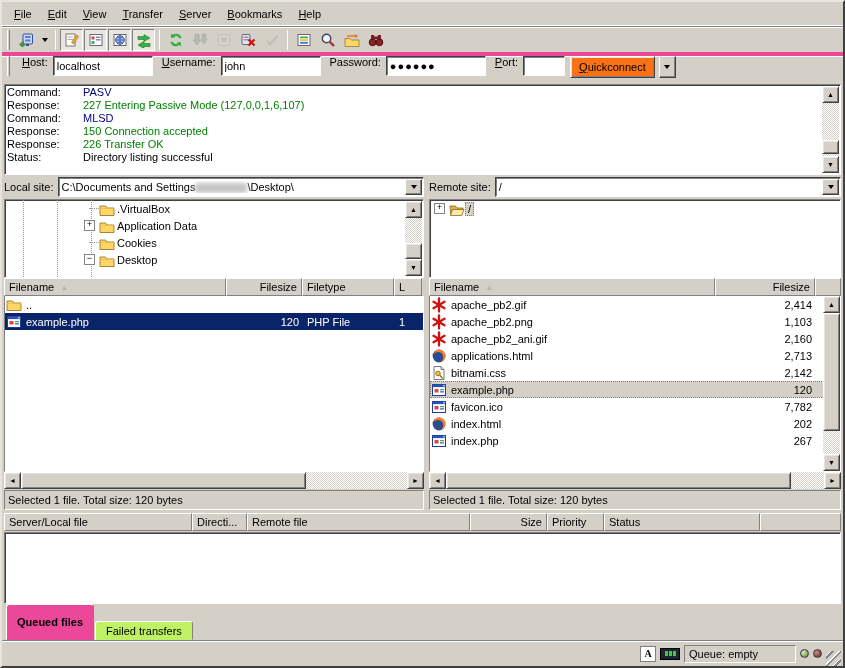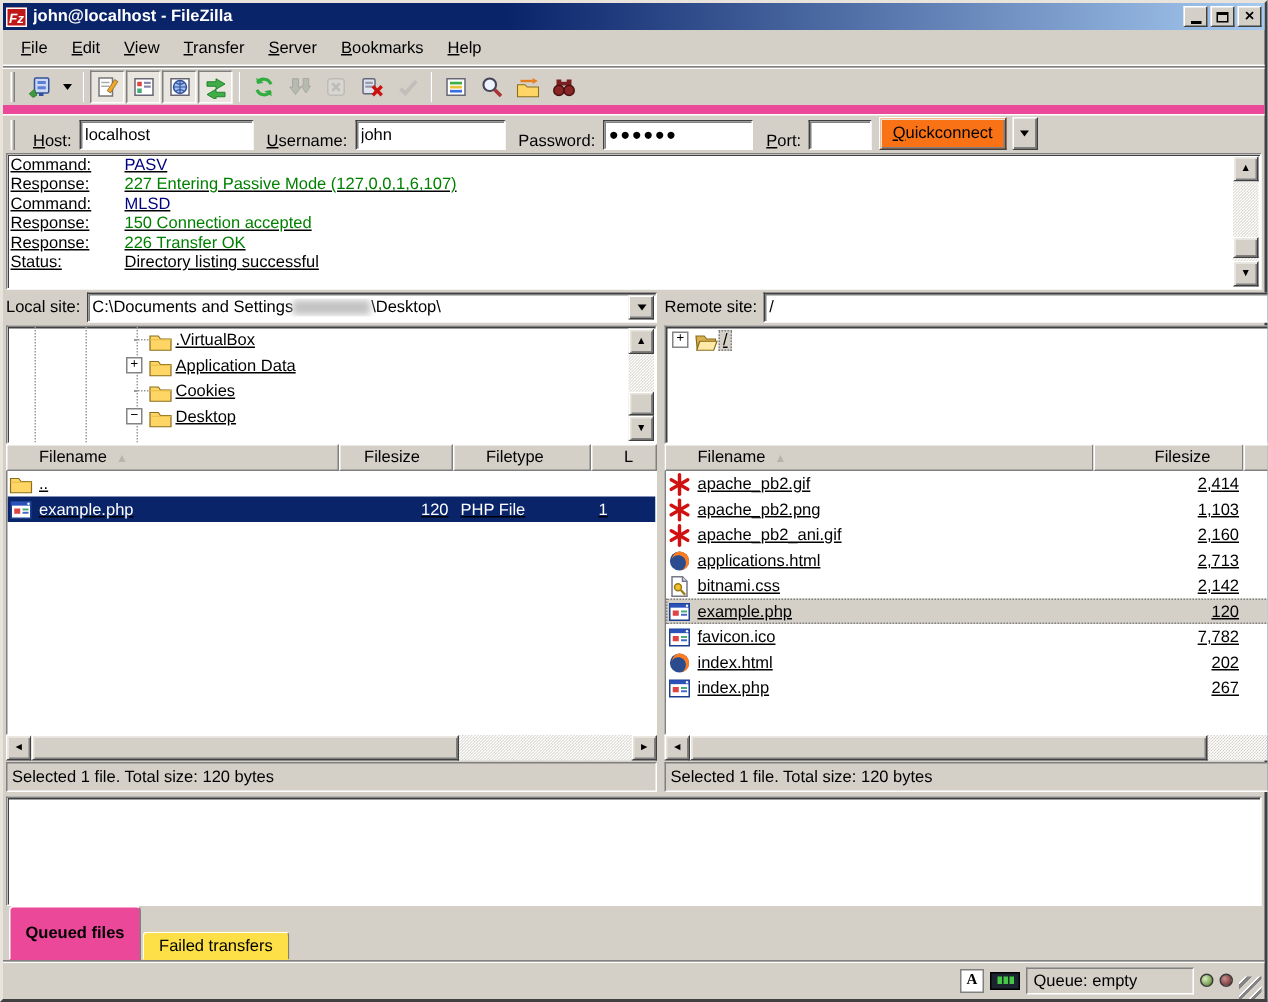--- a/index.html
+++ b/index.html
@@ -35,37 +35,37 @@
   .tb-sep { width:1px; height:20px; background:#808080; border-right:1px solid #fff; margin:0 3px; }
   .tb-btn { width:23px; height:22px; display:flex; align-items:center; justify-content:center;
             background:transparent; border:1px solid transparent; }
   .tb-btn.pressed { border-color:#808080 #fff #fff #808080; background:#e9e6df; }
   .tb-btn.disabled svg { opacity:.45; filter:grayscale(.8); }
   .tb-drop { width:13px; height:22px; display:flex; align-items:center; justify-content:center; }
   .tri-down { width:0; height:0; border-left:3px solid transparent; border-right:3px solid transparent;
               border-top:4px solid #000; }
 
   
-  .quickbar { height:30px; flex:0 0 30px; display:flex; align-items:flex-end; gap:5px; padding-left:2px;
-              border-top:6px solid #ec4899; box-shadow:inset 0 1px 0 #fff; }
+  .quickbar { height:30px; flex:0 0 30px; display:flex; align-items:flex-start; gap:5px; padding-left:2px;
+              border-top:4px solid #ec4899; box-shadow:inset 0 1px 0 #fff; }
   .qb-label { display:inline-block; margin-left:4px; }
   .qb-label.mn::first-letter { text-decoration:underline; }
   .tb-input { height:20px; border:1px solid #404040; border-right-color:#fff; border-bottom-color:#fff;
               box-shadow:inset 1px 1px 0 #808080; background:#fff; font:11px "Liberation Sans",sans-serif;
               padding:0 3px; }
   .qc-btn { height:22px; padding:0 8px; background:#f97316; border:1px solid; border-color:#fff #404040 #404040 #fff;
             box-shadow:inset 1px 1px 0 #e8e4dc, inset -1px -1px 0 #808080; font:11px "Liberation Sans",sans-serif; }
   .qc-btn span { display:inline-block; }
   .qc-btn span::first-letter { text-decoration:underline; }
   .qc-drop { width:17px; height:22px; background:#d4d0c8; border:1px solid; border-color:#fff #404040 #404040 #fff;
              box-shadow:inset -1px -1px 0 #808080; display:flex; align-items:center; justify-content:center; margin-left:-1px; }
 
   
   .sunken { background:#fff; border:1px solid; border-color:#808080 #fff #fff #808080;
-            box-shadow:inset 1px 1px 0 #404040;text-decoration:underline; }
+            box-shadow:inset 1px 1px 0 #404040; }
 
   
   .logpane { flex:0 0 91px; margin:2px 2px 0 2px; position:relative; overflow:hidden; }
   .log-lines { padding:1px 0 0 2px; }
   .log-line { display:flex; height:13px; line-height:13px; white-space:nowrap; }
   .log-label { width:76px; flex:0 0 76px; }
   .log-scroll { position:absolute; top:1px; right:1px; bottom:1px; width:17px; }
 
   
   .sb-v { display:flex; flex-direction:column; width:17px; }
@@ -100,42 +100,42 @@
   .tree-row { height:17px; display:flex; align-items:center; position:relative; }
   .expander { position:absolute; width:11px; height:11px; background:#fff; border:1px solid #848484;
               font:9px "Liberation Mono",monospace; line-height:9px; text-align:center; }
   .tree-connector { position:absolute; border-top:1px dotted #999; }
   .tree-label { padding:0 2px; white-space:nowrap; }
   .tree-label.sel { background:#d4d0c8; border:1px dotted #808080; }
   .tree-icon { width:16px; height:14px; flex:0 0 16px; }
 
   .listhead { flex:0 0 18px; display:flex; background:#d4d0c8; overflow:hidden; }
   .hcell { height:18px; border:1px solid; border-color:#fff #808080 #808080 #fff; background:#d4d0c8;
-           display:flex; align-items:center; padding:0 21px; white-space:nowrap; overflow:hidden; }
+           display:flex; align-items:center; padding:0 4px; white-space:nowrap; overflow:hidden; }
   .hcell .sort { margin-left:6px; color:#b8b4aa; font-size:8px; }
   .hfill { flex:1; }
   .listbody { flex:1; position:relative; overflow:hidden; background:#fff; }
   .lrow { height:17px; display:flex; align-items:center; white-space:nowrap; }
   .lrow.sel-active { background:#0a246a; color:#fff; }
   .lrow.sel-inactive { background:#d4d0c8; outline:1px dotted #808080; outline-offset:-1px; }
   .lcell { overflow:hidden; padding:0 4px; flex:0 0 auto; }
   .lcell.right { text-align:right; }
   .licon { width:16px; height:15px; flex:0 0 16px; margin-left:1px; }
   .list-vscroll { position:absolute; top:0; right:0; bottom:0; }
 
   .hscroll-row { flex:0 0 17px; }
   .pane-status { flex:0 0 20px; display:flex; align-items:center; padding:0 3px; border:1px solid;
                  border-color:#808080 #fff #fff #808080; margin-top:1px; background:#d4d0c8; }
 
   
   .queuewrap { flex:1; display:flex; flex-direction:column; margin:3px 2px 0 2px; }
   .queuehead { flex:0 0 19px; display:flex; overflow:hidden; }
   .queuebody { flex:1; }
   .tabstrip { flex:0 0 26px; display:flex; align-items:flex-end; padding-left:2px; gap:1px; }
-  .tab { height:19px; padding:0 10px; background:#fde047; border:1px solid; border-color:#fff #808080 transparent #fff;
+  .tab { height:19px; padding:0 10px; background:#bef264; border:1px solid; border-color:#fff #808080 transparent #fff;
          border-radius:3px 3px 0 0; display:flex; align-items:center; }
   .tab.active { height:36px; background:#ec4899; font-weight:bold; }
 
   
   .statusbar { flex:0 0 26px; display:flex; align-items:center; justify-content:flex-end; gap:4px;
                border-top:1px solid #808080; box-shadow:inset 0 1px 0 #fff; padding:0 2px; }
   .sb-icon-a { width:16px; height:16px; background:#fff; border:1px solid #808080; font:bold 10px "Liberation Serif",serif;
                text-align:center; line-height:14px; }
   .sb-badge { width:20px; height:12px; background:#1c2430; border:1px solid #000; display:flex; align-items:center;
               justify-content:center; gap:1px; }
@@ -148,35 +148,20 @@
   .grip { width:15px; height:15px; align-self:flex-end;
           background:repeating-linear-gradient(135deg, transparent 0 3px, #fff 3px 4px, #848484 4px 6px); }
 
   svg { display:block; }
 </style>
 </head>
 <body>
 
 <div class="window">
 
-  <div class="titlebar">
-    <div class="title-icon">Fz</div>
-    <div class="title-text">john@localhost - FileZilla</div>
-    <div class="win-btns">
-      <div class="win-btn">
-          <div class="glyph-min"></div>
-        </div>
-      <div class="win-btn">
-          <div class="glyph-max"></div>
-        </div>
-      <div class="win-btn">
-          <span class="glyph-close">×</span>
-        </div>
-    </div>
-  </div>
 
   <div class="menubar">
       <span class="menu-item">File</span>
       <span class="menu-item">Edit</span>
       <span class="menu-item">View</span>
       <span class="menu-item">Transfer</span>
       <span class="menu-item">Server</span>
       <span class="menu-item">Bookmarks</span>
       <span class="menu-item">Help</span>
     </div>
@@ -290,21 +275,21 @@
           <rect x="6" y="4.5" width="4" height="2.5" fill="#7a1f1f"></rect>
           <circle cx="4.6" cy="10.3" r="3.4" fill="#8a2525" stroke="#4a1010"></circle>
           <circle cx="11.4" cy="10.3" r="3.4" fill="#8a2525" stroke="#4a1010"></circle>
         </svg>
       </div>
     </div>
 
   <div class="quickbar">
     <div class="tb-grip"></div>
     <span class="qb-label mn">Host:</span>
-    <input class="tb-input" style="width: 116px;" value="localhost">
+    <input class="tb-input" style="width: 100px;" value="localhost">
     <span class="qb-label mn">Username:</span>
     <input class="tb-input" style="width: 100px;" value="john">
     <span class="qb-label">Password:</span>
     <input class="tb-input" style="width: 100px; letter-spacing: 1px;" value="●●●●●●">
     <span class="qb-label mn">Port:</span>
     <input class="tb-input" style="width: 42px;" value="">
     <button class="qc-btn"><span>Quickconnect</span></button>
     <div class="qc-drop">
         <div class="tri-down"></div>
       </div>
@@ -632,20 +617,29 @@
         <div class="sb-track">
             <div class="sb-thumb" style="top:0;bottom:0;left:0;width:345px;"></div>
           </div>
         <div class="sb-btn">►</div>
       </div>
       <div class="pane-status">Selected 1 file. Total size: 120 bytes</div>
     </div>
   </div>
 
   <div class="queuewrap">
+    <div class="queuehead">
+        <div class="hcell" style="width: 188px; flex: 0 0 188px;">Server/Local file</div>
+        <div class="hcell" style="width: 55px; flex: 0 0 55px;">Directi...</div>
+        <div class="hcell" style="width: 223px; flex: 0 0 223px;">Remote file</div>
+        <div class="hcell" style="width: 77px; flex: 0 0 77px; justify-content: flex-end;">Size</div>
+        <div class="hcell" style="width: 57px; flex: 0 0 57px;">Priority</div>
+        <div class="hcell" style="width: 156px; flex: 0 0 156px;">Status</div>
+        <div class="hcell hfill"></div>
+      </div>
     <div class="queuebody sunken"></div>
     <div class="tabstrip">
         <div class="tab active">Queued files</div>
         <div class="tab">Failed transfers</div>
       </div>
   </div>
 
   <div class="statusbar">
     <div class="sb-icon-a">A</div>
     <div class="sb-badge">

